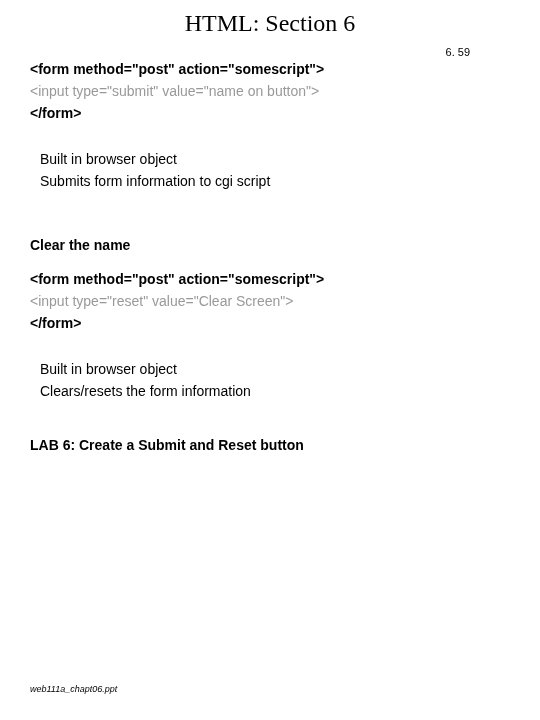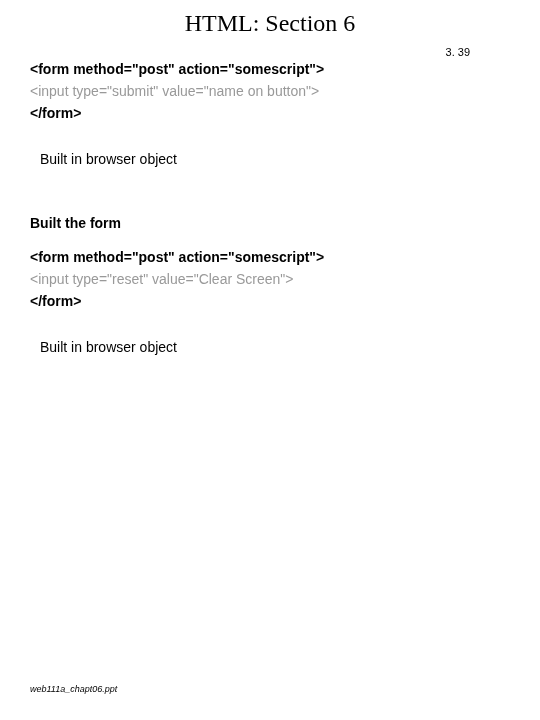--- a/index.html
+++ b/index.html
@@ -71,47 +71,50 @@
     font-style: italic;
   }
 </style>
 </head>
 <body>
 
 <div class="slide">
 
   <h1 class="title">HTML: Section 6</h1>
 
-  <div class="pagenum">3. 39</div>
+  <div class="pagenum">6. 59</div>
 
 
   <div class="gap-sm"></div>
 
   <div class="codeblock">
     <div class="code-bold">&lt;form method="post" action="somescript"&gt;</div>
     <div class="code-light">&lt;input type="submit" value="name on button"&gt;</div>
     <div class="code-bold">&lt;/form&gt;</div>
   </div>
 
   <div class="gap-sm"></div>
 
   <div class="textline">Built in browser object</div>
+  <div class="textline">Submits form information to cgi script</div>
 
   <div class="gap-lg"></div>
 
-  <div class="subhead">Built the form</div>
+  <div class="subhead">Clear the name</div>
 
   <div class="codeblock">
     <div class="code-bold">&lt;form method="post" action="somescript"&gt;</div>
     <div class="code-light">&lt;input type="reset" value="Clear Screen"&gt;</div>
     <div class="code-bold">&lt;/form&gt;</div>
   </div>
 
   <div class="gap-sm"></div>
 
   <div class="textline">Built in browser object</div>
+  <div class="textline">Clears/resets the form information</div>
 
   <div class="gap-md"></div>
 
+  <div class="subhead">LAB 6: Create a Submit and Reset button</div>
 
   <div class="footer">web111a_chapt06.ppt</div>
 
 </div>
 
 </body></html>

